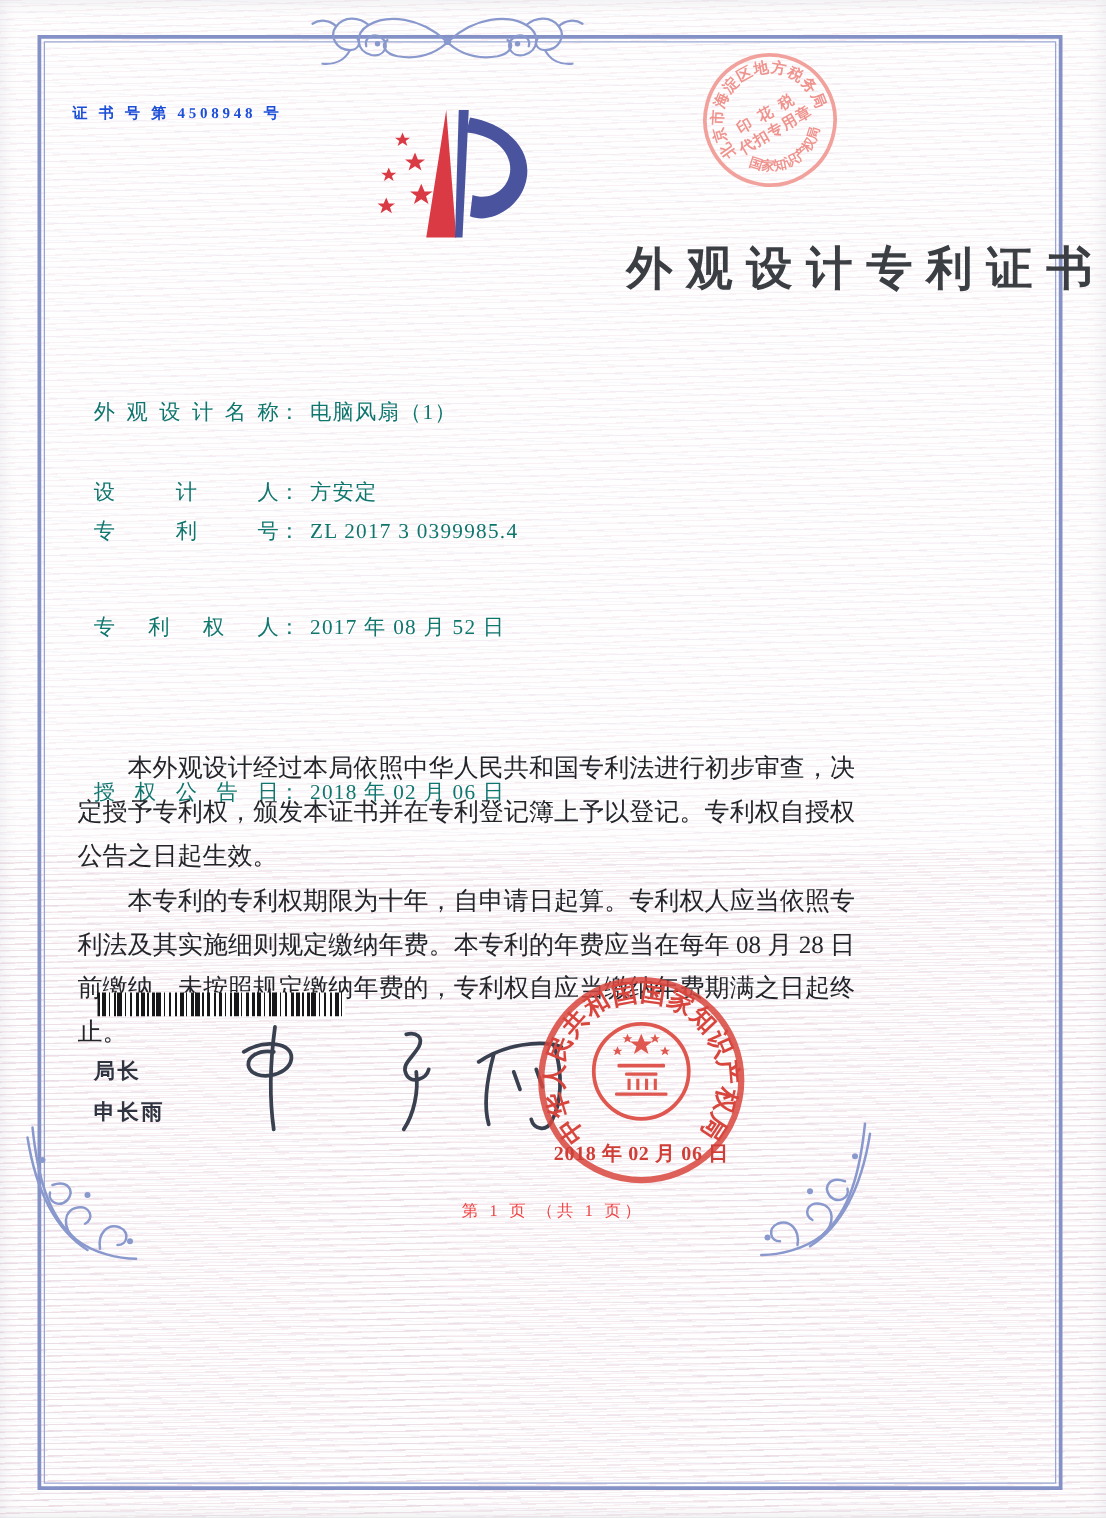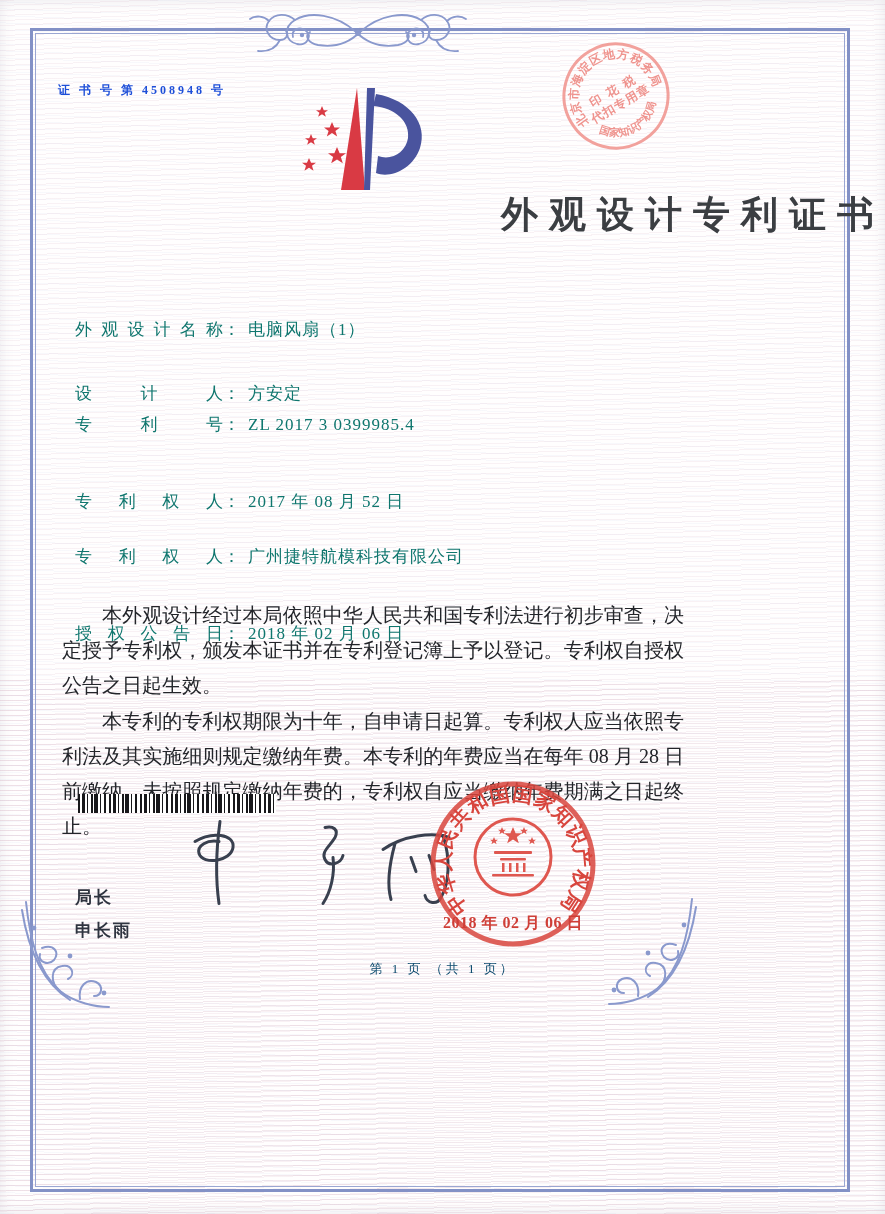--- a/index.html
+++ b/index.html
@@ -35,33 +35,33 @@
   .flabel{display:inline-block;width:148px;text-align:justify;text-align-last:justify;}
   .fcolon{margin-right:8px;}
   .fvalue{letter-spacing:1px;}
   .paras{position:absolute;left:62px;top:598px;width:622px;font-size:20px;line-height:1.76;
          color:#23252a;text-align:justify;}
   .paras p{margin:0;text-indent:2em;}
   .barcode{position:absolute;left:78px;top:794px;width:198px;height:19px;background:
      repeating-linear-gradient(90deg,#17171a 0 2px,#fff 2px 4px,#17171a 4px 7px,#fff 7px 9px,
      #17171a 9px 10px,#fff 10px 13px,#17171a 13px 15px,#fff 15px 16px,#17171a 16px 20px,
      #fff 20px 22px,#17171a 22px 23px,#fff 23px 26px,#17171a 26px 28px,#fff 28px 31px);}
-  .director{position:absolute;left:75px;top:886px;font-size:17px;font-weight:600;
+  .director{position:absolute;left:75px;top:845px;font-size:17px;font-weight:600;
             color:#2f3440;font-family:"Liberation Sans","DejaVu Sans",sans-serif;}
   .director div{margin-bottom:10px;letter-spacing:2px;}
   .signature{position:absolute;left:175px;top:812px;width:300px;height:98px;}
   .seal{position:absolute;left:428px;top:779px;width:170px;height:170px;}
   .seal svg{position:absolute;inset:0;}
   .seal-date{position:absolute;left:0;right:0;top:134px;text-align:center;
              font-size:16px;color:#cf3e37;font-weight:600;letter-spacing:0.5px;}
   .seal-ring-text{font-size:20px;letter-spacing:1px;font-weight:700;fill:#d8453d;}
   .stamp{position:absolute;left:556px;top:36px;width:120px;height:120px;transform:rotate(-30deg);opacity:.92;}
   .stamp text{fill:#ee8b85;font-weight:700;}
   .footer{position:absolute;left:0;right:0;top:960px;text-align:center;
-          font-size:13px;color:#0c4a6e;letter-spacing:3px;}
+          font-size:13px;color:#ef4444;letter-spacing:3px;}
 </style>
 </head>
 <body>
 
 <div class="photo">
   <div class="f1"></div>
   <div class="f2"></div>
   <div class="mat"></div>
 
   <div class="paper">
@@ -133,23 +133,20 @@
       <span class="flabel">外观设计名称</span><span class="fcolon">：</span><span class="fvalue">电脑风扇（1）</span>
     </div>
     <div class="frow" style="top:356px;">
       <span class="flabel">设计人</span><span class="fcolon">：</span><span class="fvalue">方安定</span>
     </div>
     <div class="frow" style="top:387px;">
       <span class="flabel">专利号</span><span class="fcolon">：</span><span class="fvalue">ZL 2017 3 0399985.4</span>
     </div>
     <div class="frow" style="top:464px;">
       <span class="flabel">专利权人</span><span class="fcolon">：</span><span class="fvalue">2017 年 08 月 52 日</span>
-    </div>
-    <div class="frow" style="top:519px;">
-      <span class="flabel">专利权人</span><span class="fcolon">：</span><span class="fvalue">广州捷特航模科技有限公司</span>
     </div>
     <div class="frow" style="top:596px;">
       <span class="flabel">授权公告日</span><span class="fcolon">：</span><span class="fvalue">2018 年 02 月 06 日</span>
     </div>
 
     <div class="paras">
       <p>本外观设计经过本局依照中华人民共和国专利法进行初步审查，决定授予专利权，颁发本证书并在专利登记簿上予以登记。专利权自授权公告之日起生效。</p>
       <p>本专利的专利权期限为十年，自申请日起算。专利权人应当依照专利法及其实施细则规定缴纳年费。本专利的年费应当在每年 08 月 28 日前缴纳。未按照规定缴纳年费的，专利权自应当缴纳年费期满之日起终止。</p>
     </div>
 

